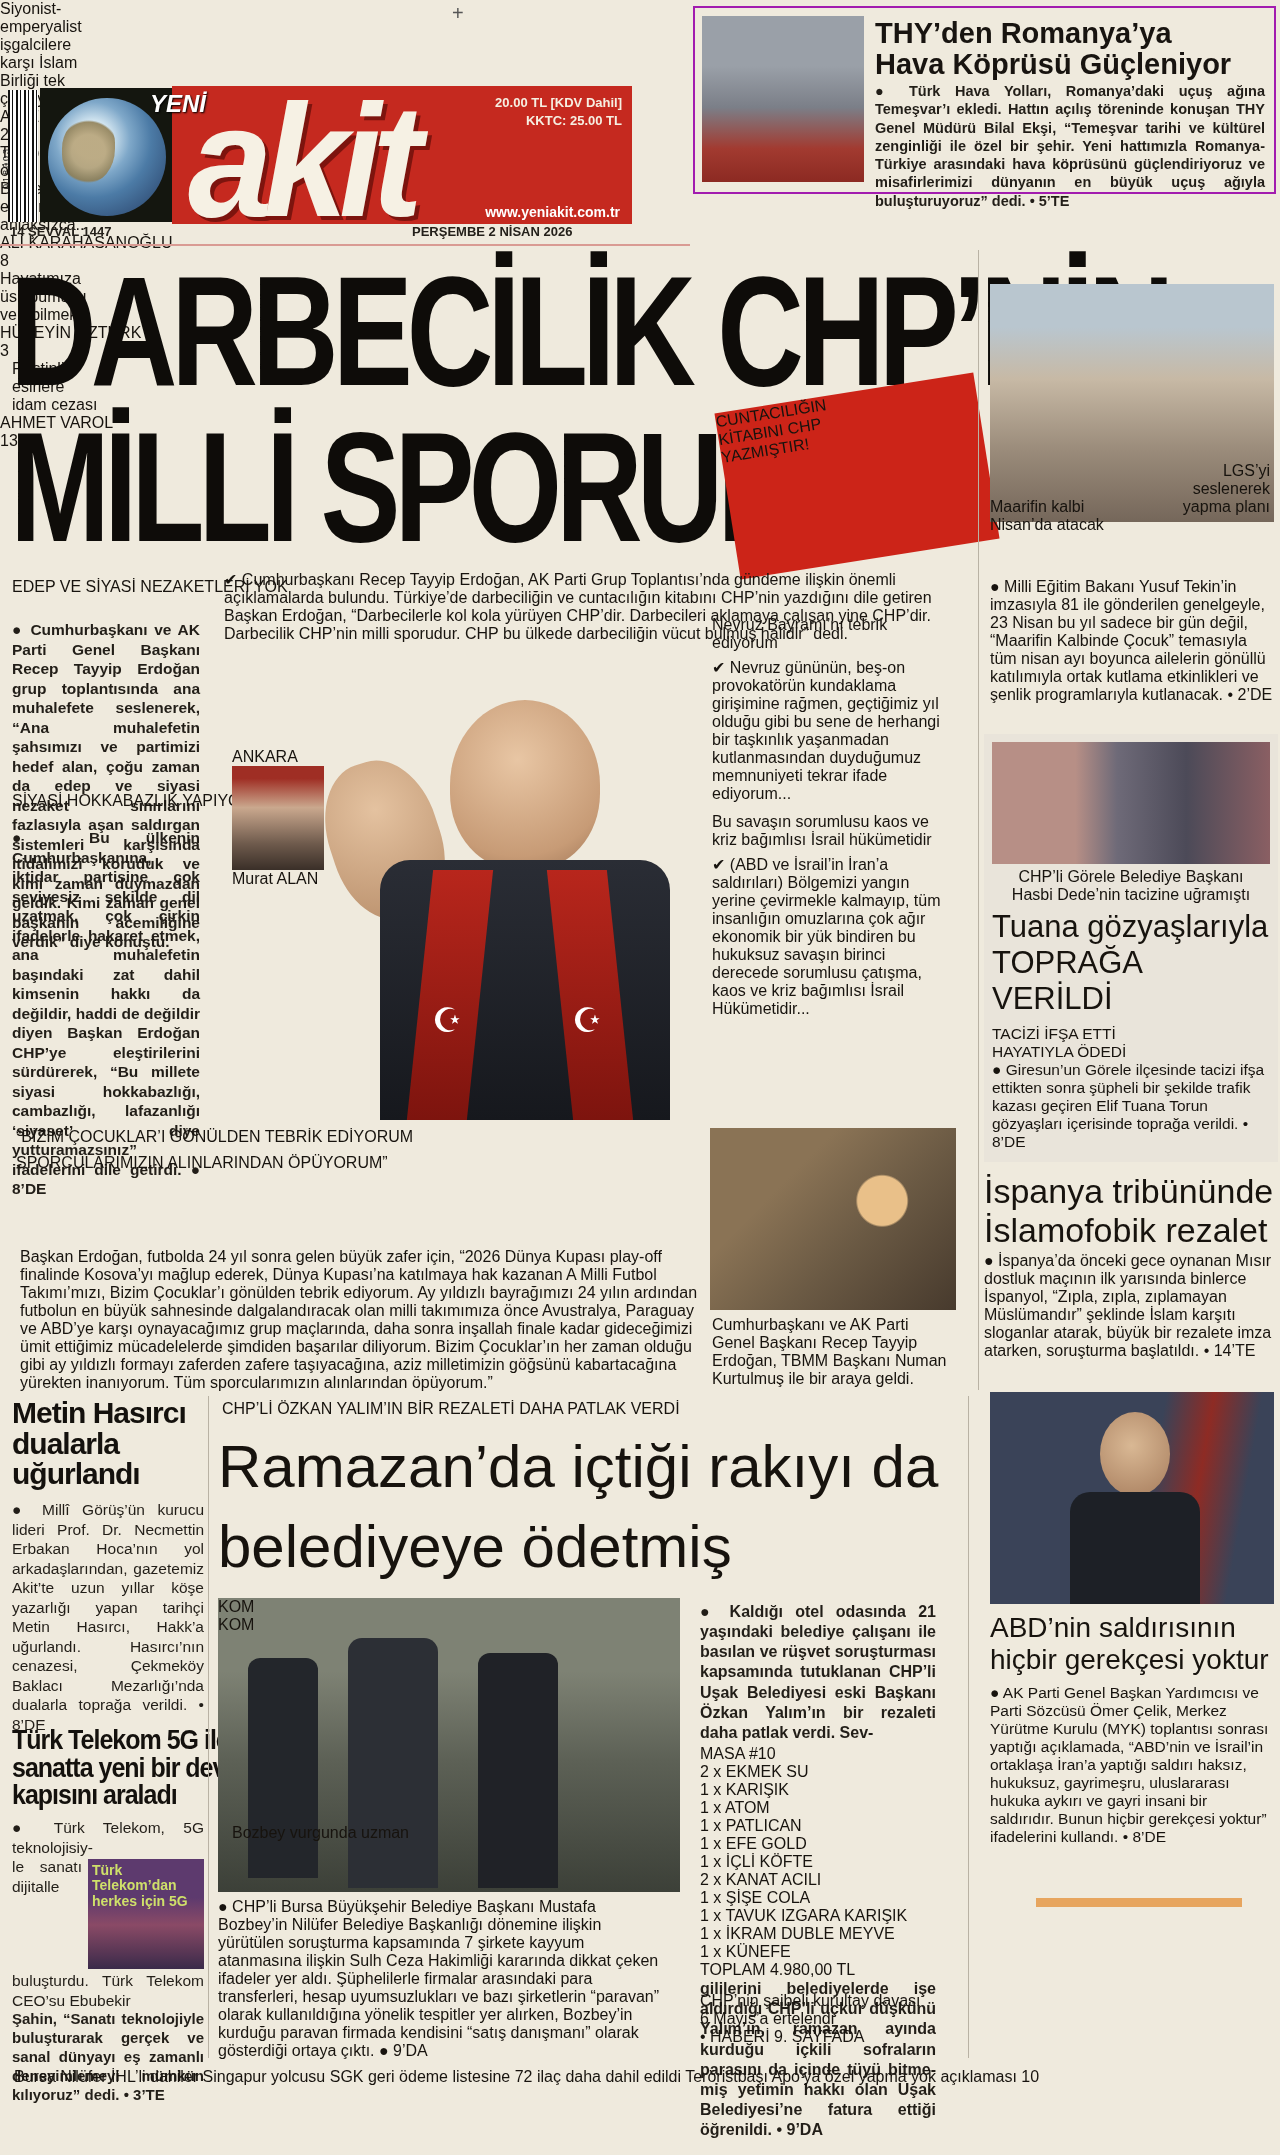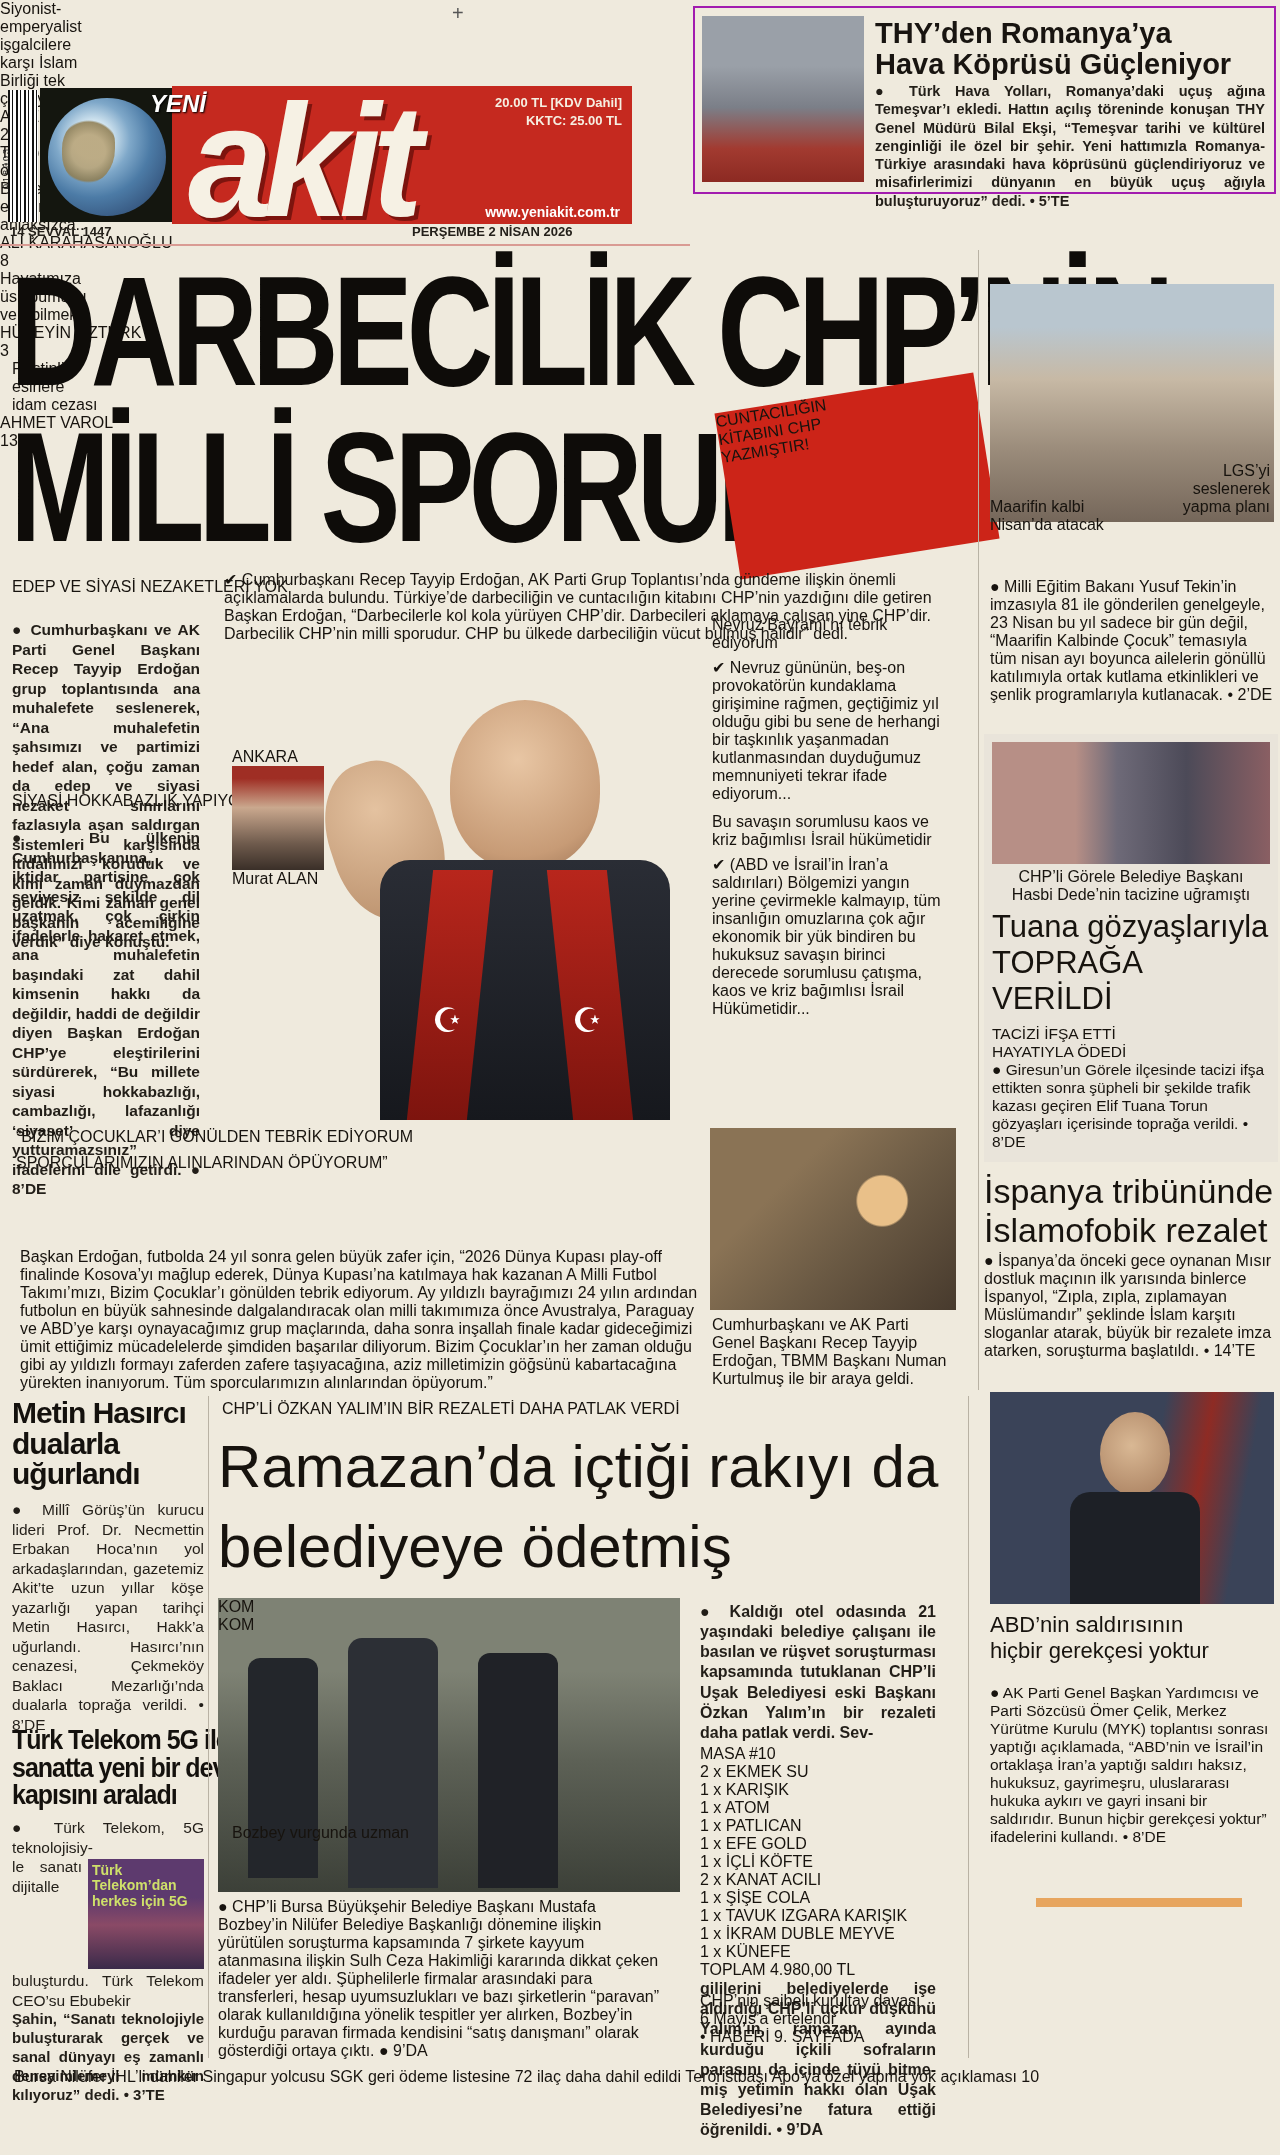--- a/index.html
+++ b/index.html
@@ -234,21 +234,21 @@
   <div class="abs rc-h" style="left:984px;top:1172px;font-size:34px;">
     <div>İspanya tribününde</div>
     <div>İslamofobik rezalet</div>
   </div>
   <div class="abs rc-b" style="left:984px;top:1252px;width:292px;">● İspanya’da önceki gece oynanan Mısır dostluk maçının ilk yarısında binlerce İspanyol, “Zıpla, zıpla, zıplamayan Müslümandır” şeklinde İslam karşıtı sloganlar atarak, büyük bir rezalete imza atarken, soruşturma başlatıldı.  • 14’TE</div>
 
   <div class="abs ph" style="left:990px;top:1392px;width:284px;height:212px;background:linear-gradient(100deg,#3a4358 0 55%,#8e2b24 70%,#3a4358 85%);">
     <div class="abs" style="left:110px;top:20px;width:70px;height:84px;border-radius:50%;background:radial-gradient(circle at 45% 40%,#d9b894,#a67c5c);"></div>
     <div class="abs" style="left:80px;top:100px;width:130px;height:112px;background:#1d2026;border-radius:20px 20px 0 0;"></div>
   </div>
-  <div class="abs rc-h" style="left:990px;top:1612px;font-size:22px;">
+  <div class="abs rc-h" style="left:990px;top:1612px;font-size:28px;">
     <div>ABD’nin saldırısının</div>
     <div>hiçbir gerekçesi yoktur</div>
   </div>
   <div class="abs rc-b" style="left:990px;top:1684px;width:284px;font-size:15.5px;">● AK Parti Genel Başkan Yardımcısı ve Parti Sözcüsü Ömer Çelik, Merkez Yürütme Kurulu (MYK) toplantısı sonrası yaptığı açıklamada, “ABD’nin ve İsrail’in ortaklaşa İran’a yaptığı saldırı haksız, hukuksuz, gayrimeşru, uluslararası hukuka aykırı ve gayri insani bir saldırıdır. Bunun hiçbir gerekçesi yoktur” ifadelerini kullandı.  • 8’DE</div>
 
   <div class="abs" style="left:1036px;top:1898px;width:206px;height:9px;background:#e7a55e;"></div>
 
   <div class="col-card" style="left:986px;top:1916px;">
     <div class="col-title" style="width:88px;">Siyonist- emperyalist işgalcilere karşı İslam Birliği tek çıkış yolu</div>
     <div class="col-photo ph" style="background:linear-gradient(180deg,#c9b6a2,#7d6b58);"></div>

